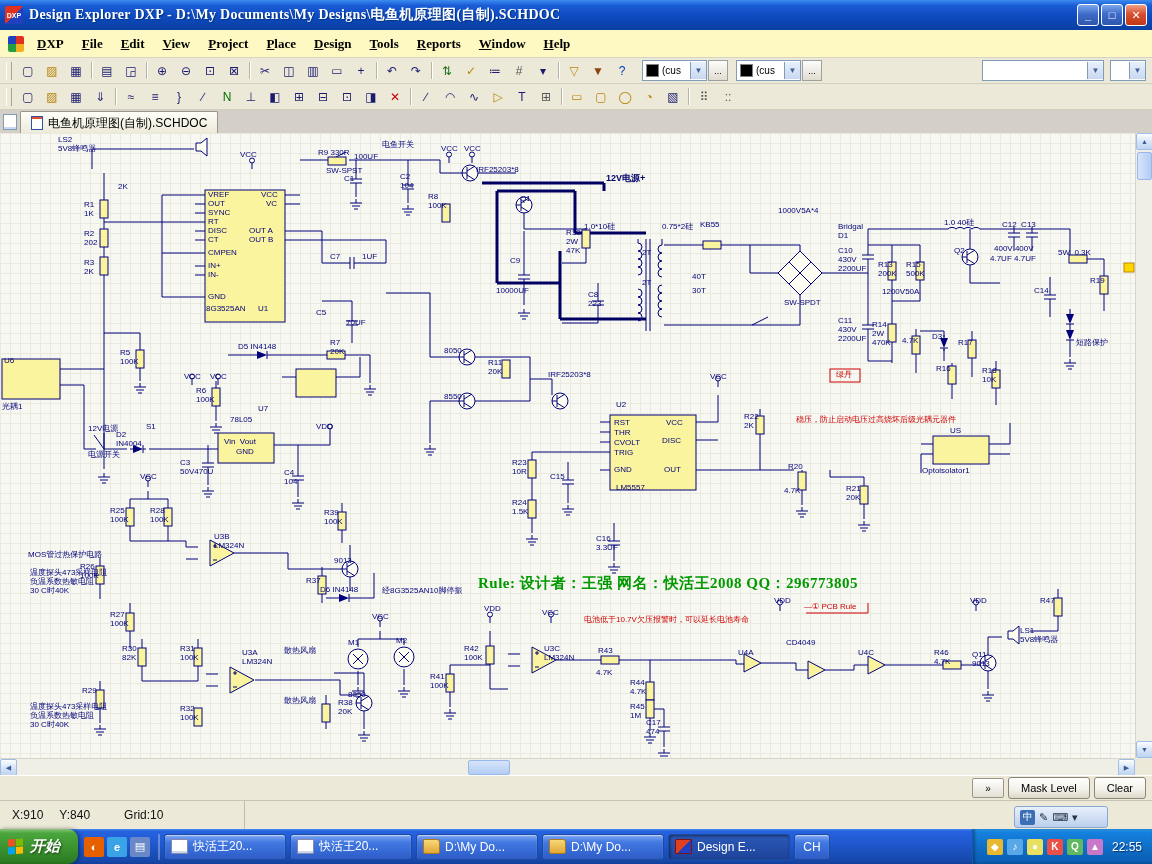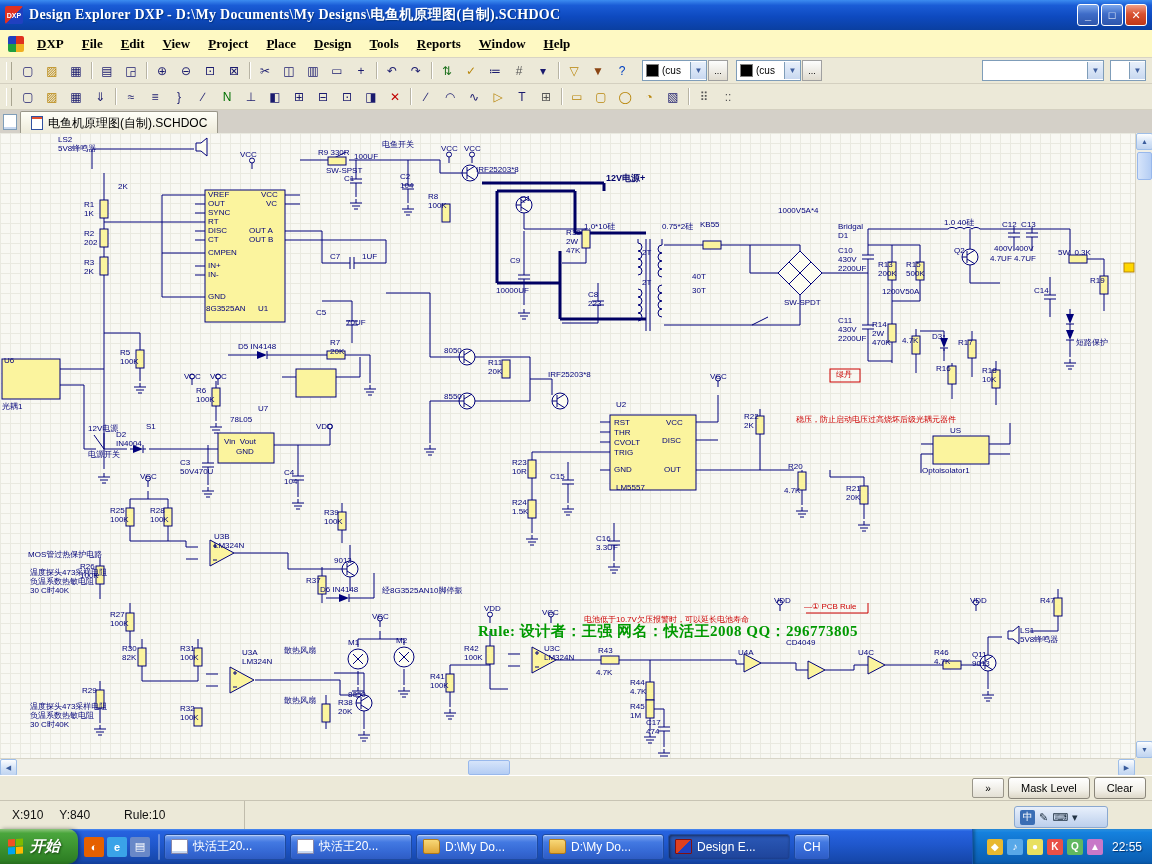--- a/index.html
+++ b/index.html
@@ -61,21 +61,21 @@
   #schem-svg{position:absolute;left:0;top:0;}
   .w{stroke:#00007A;stroke-width:1;fill:none;}
   .wt{stroke:#000063;stroke-width:3;fill:none;}
   .cmp{stroke:#00007A;fill:#FBF49E;stroke-width:1;}
   .cmpn{stroke:#00007A;fill:#FDFDF2;stroke-width:1;}
   .redl{stroke:#CC0000;fill:none;stroke-width:1;}
   .lbl{position:absolute;white-space:pre;line-height:1.12;}
   .lbl.n{font-size:8px;color:#00007A;}
   .lbl.b{font-size:9px;color:#00006A;font-weight:bold;}
   .lbl.r{font-size:8px;color:#CC0000;}
-  .lbl.g{font-size:15px;color:#009900;font-weight:bold;font-family:"Liberation Serif",serif;letter-spacing:.5px;margin-top:48px;}
+  .lbl.g{font-size:15px;color:#009900;font-weight:bold;font-family:"Liberation Serif",serif;letter-spacing:.5px;}
   
   .vscroll{position:absolute;right:0;top:133px;width:17px;height:625px;background:#F0EFE6;
     border-left:1px solid #D8D5C8;box-sizing:border-box;}
   .hscroll{position:absolute;left:0;top:758px;width:1135px;height:17px;background:#F0EFE6;
     border-top:1px solid #D8D5C8;box-sizing:border-box;}
   .sbtn{position:absolute;width:17px;height:17px;box-sizing:border-box;color:#3A5C9C;font-size:7px;
     background:linear-gradient(180deg,#FDFEFF,#D7E5F7 50%,#C0D4F0);border:1px solid #9EBEE8;border-radius:2px;
     display:flex;align-items:center;justify-content:center;}
   .vthumb{position:absolute;left:1px;top:19px;width:15px;height:28px;border-radius:2px;
     background:linear-gradient(90deg,#D6E4FA,#B4CDF4);border:1px solid #98B8EC;box-sizing:border-box;}
@@ -754,21 +754,21 @@
   <div class="maskbar">
     <span class="mini-expand">»</span>
     <span class="xpbtn">Mask Level</span>
     <span class="xpbtn">Clear</span>
   </div>
 
   <div class="statusbar">
     <span class="coords">
       <span>X:910</span>
       <span>Y:840</span>
-      <span style="margin-left:18px;">Rule:10</span>
+      <span style="margin-left:18px;">Grid:10</span>
     </span>
     <span class="sb-spacer"></span>
   </div>
 
   <div class="langbar">
       <span id="lang-items" style="display:flex;align-items:center;gap:4px;">
         <span class="lang-cn">中</span>
         <span class="lang-item">✎</span>
         <span class="lang-item">⌨</span>
         <span class="lang-item">▾</span>

